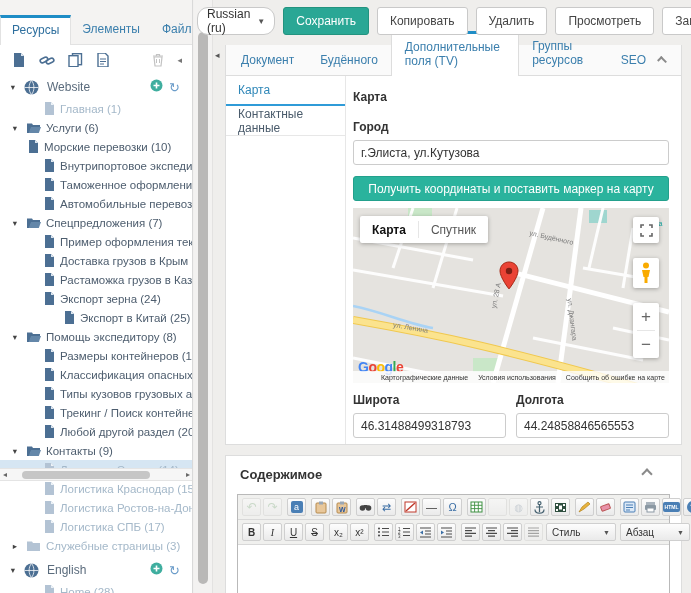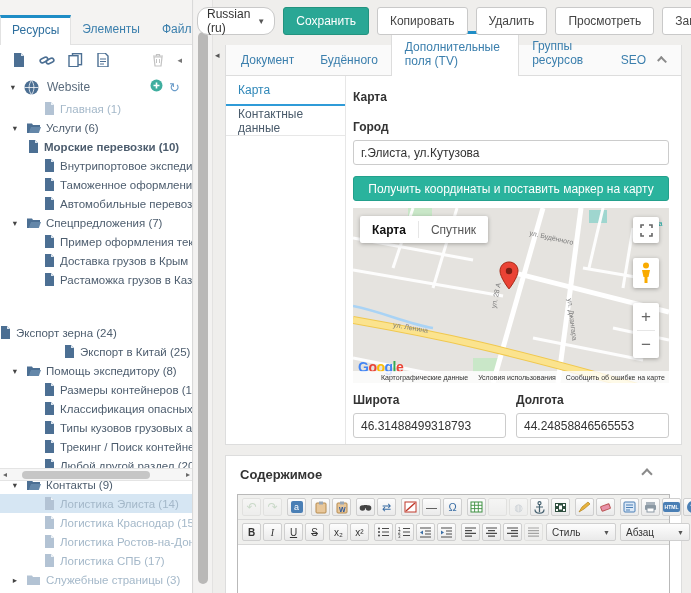--- a/index.html
+++ b/index.html
@@ -186,21 +186,21 @@
         <div class="tree-row" style="padding-left: 10px;">
           <span class="exp" style="margin-right: 6px;">▾</span>
           <span class="tico">
             <svg width="15" height="12" viewBox="0 0 15 12" xmlns="http://www.w3.org/2000/svg">
               <path d="M1 1.5h5l1 1.5h7v2H5.5L3.5 11H1z" fill="#4c6f93"></path>
               <path d="M5 5h10l-2.2 6H2.8z" fill="#6487a9"></path>
             </svg>
           </span>
           <span class="lbl">Услуги (6)</span>
         </div>
-        <div class="tree-row" style="padding-left: 28px; font-weight: bold;">
+        <div class="tree-row" style="padding-left: 28px;">
           <span class="tico">
             <svg width="11" height="13" viewBox="0 0 11 13" xmlns="http://www.w3.org/2000/svg">
               <path d="M1 0h6l3 3v10H1z" fill="#4c6f93"></path>
               <path d="M7 0v3h3z" fill="#dfe8f1"></path>
             </svg>
           </span>
           <span class="lbl">Морские перевозки (10)</span>
         </div>
         <div class="tree-row" style="padding-left: 44px;">
           <span class="tico">
@@ -259,21 +259,21 @@
         </div>
         <div class="tree-row" style="padding-left: 44px;">
           <span class="tico">
             <svg width="11" height="13" viewBox="0 0 11 13" xmlns="http://www.w3.org/2000/svg">
               <path d="M1 0h6l3 3v10H1z" fill="#4c6f93"></path>
               <path d="M7 0v3h3z" fill="#dfe8f1"></path>
             </svg>
           </span>
           <span class="lbl">Растаможка грузов в Казахстан</span>
         </div>
-        <div class="tree-row" style=" margin-top: 34px;">
+        <div class="tree-row" style="padding-left: 44px;">
           <span class="tico">
             <svg width="11" height="13" viewBox="0 0 11 13" xmlns="http://www.w3.org/2000/svg">
               <path d="M1 0h6l3 3v10H1z" fill="#4c6f93"></path>
               <path d="M7 0v3h3z" fill="#dfe8f1"></path>
             </svg>
           </span>
           <span class="lbl">Экспорт зерна (24)</span>
         </div>
         <div class="tree-row" style="padding-left: 64px;">
           <span class="tico">

